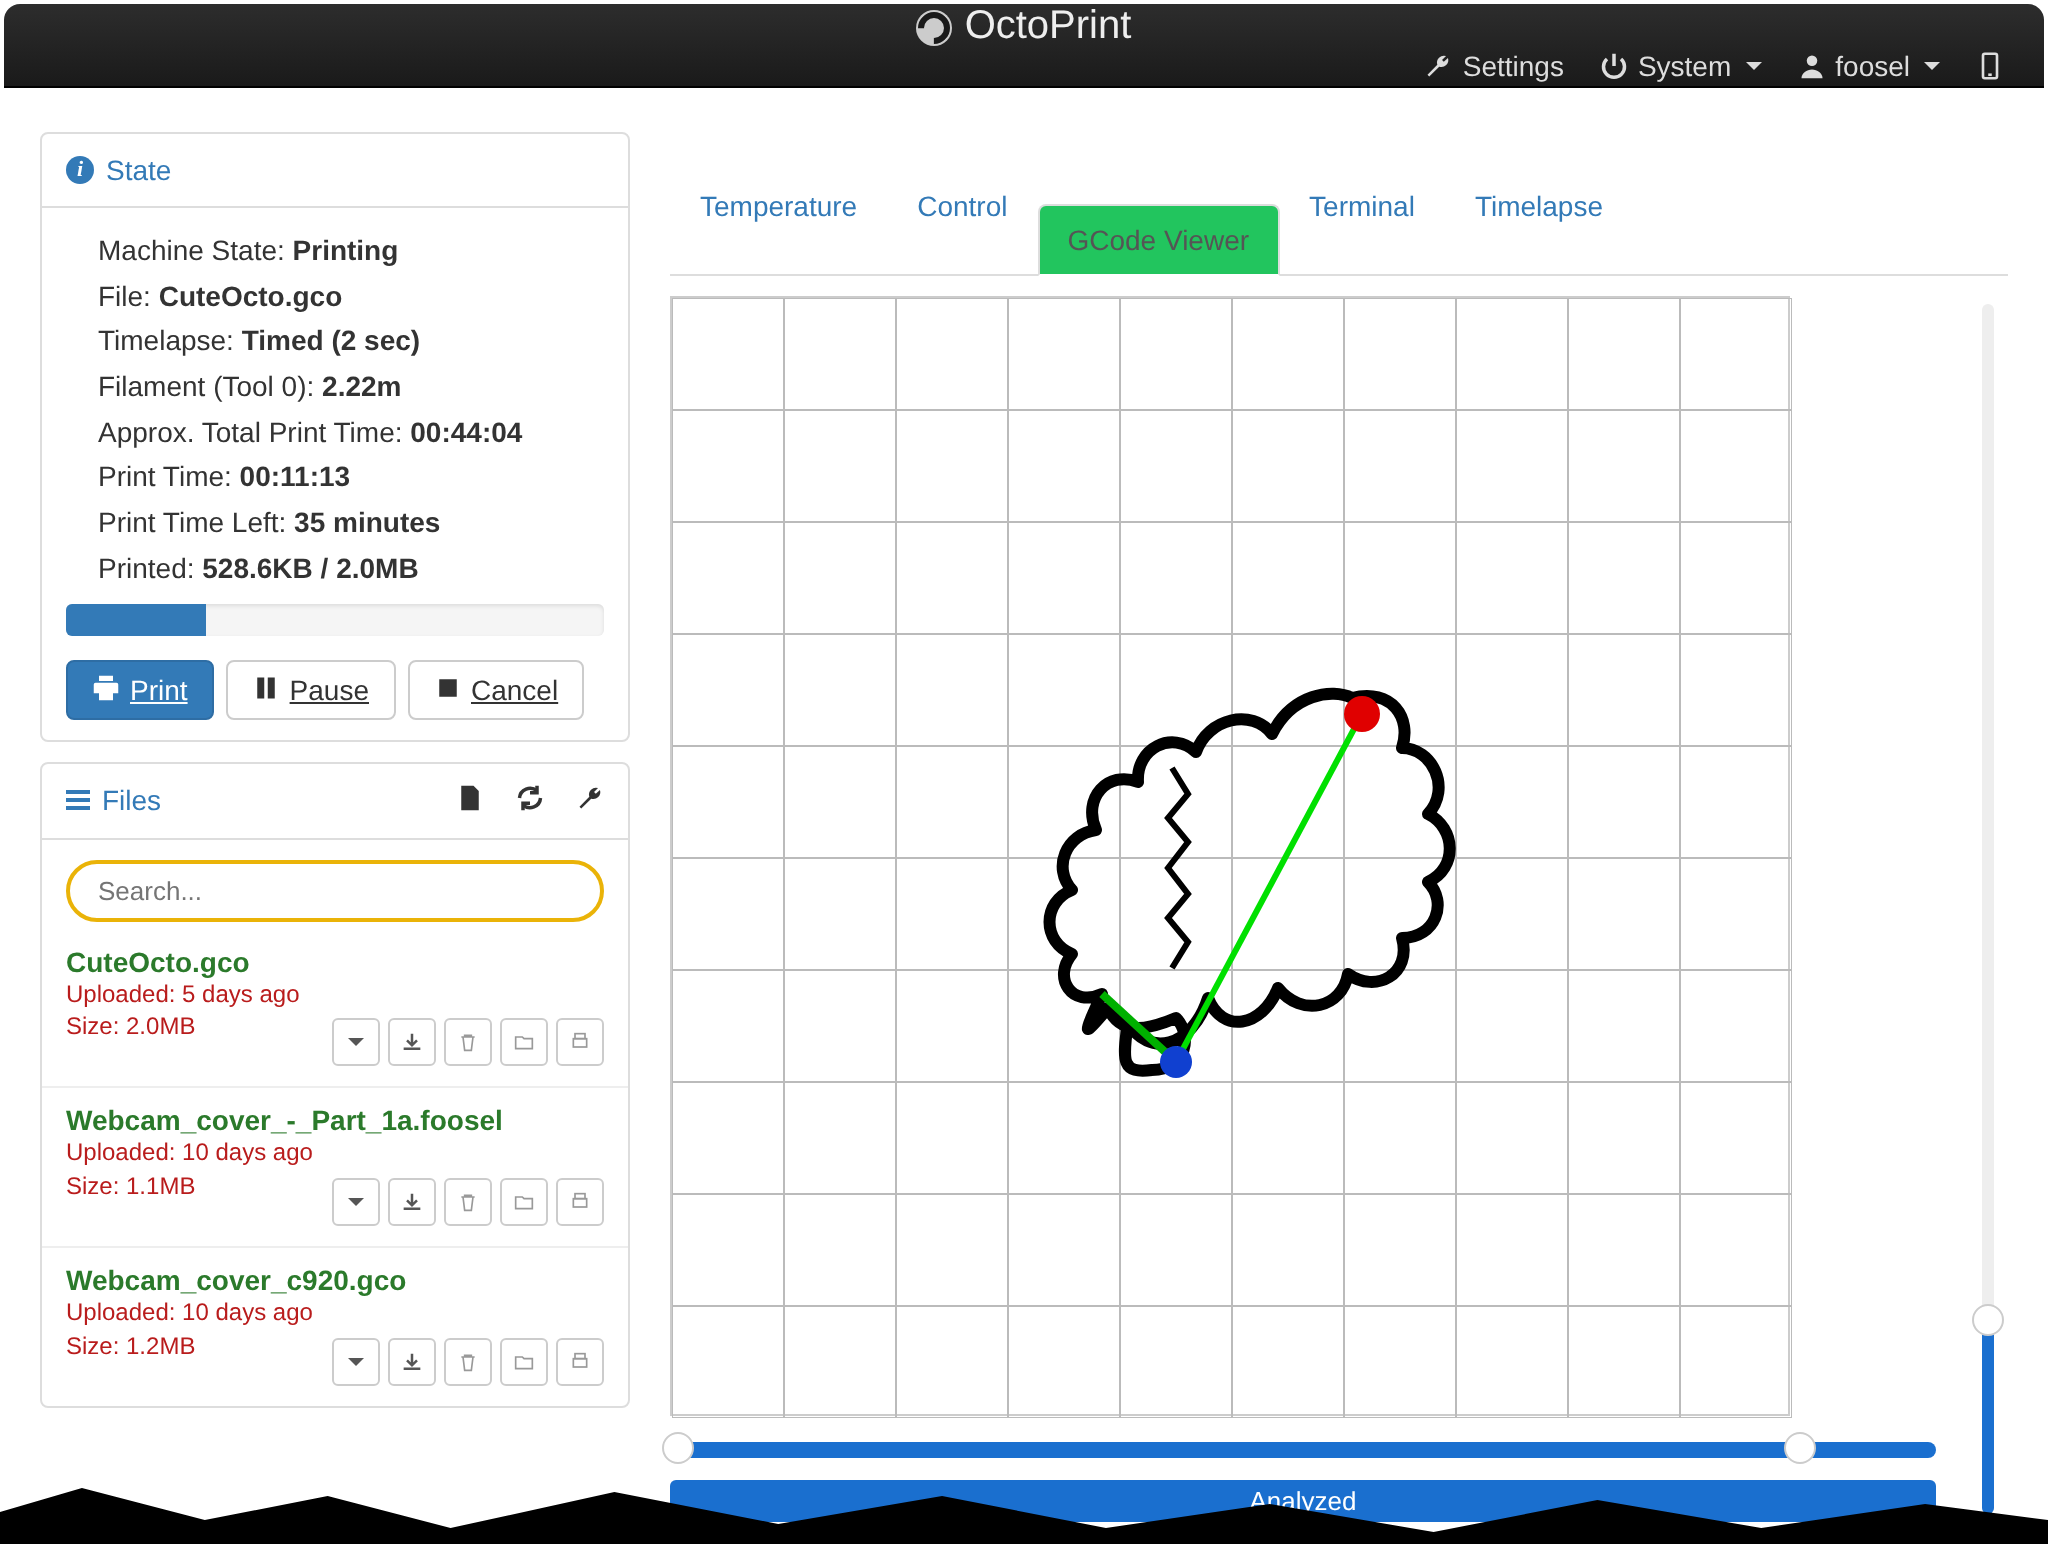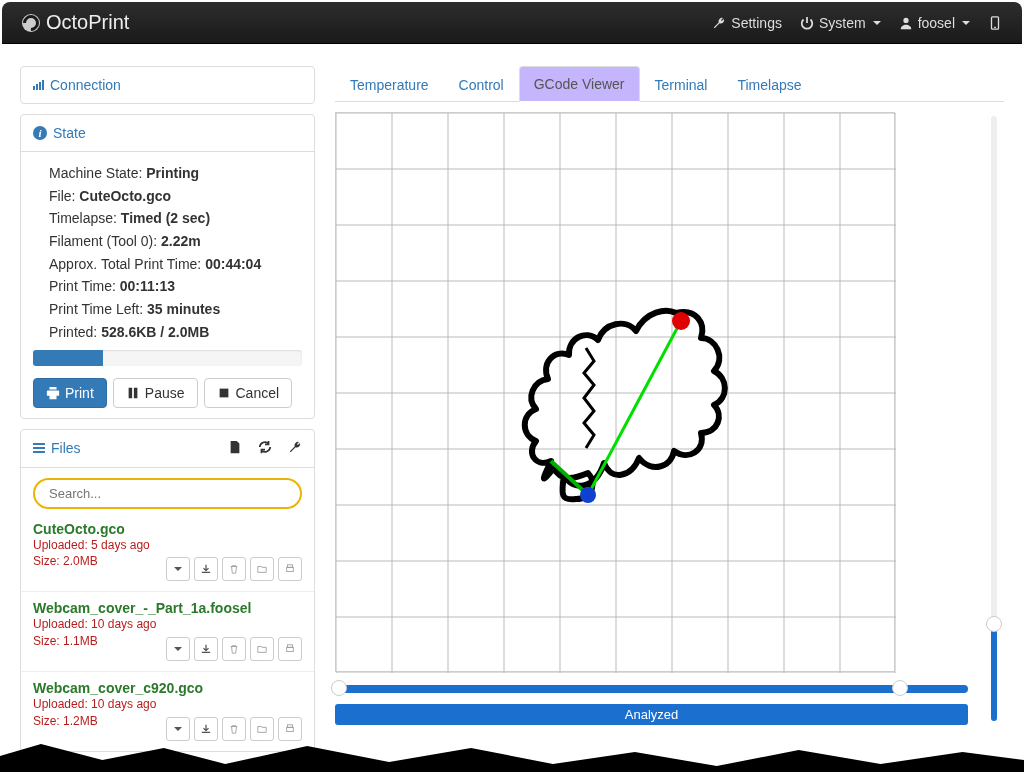--- a/index.html
+++ b/index.html
@@ -1,18 +1,18 @@
 <!DOCTYPE html>
 <html><head>
 <meta charset="utf-8">
 <style>
 * { box-sizing: border-box; margin: 0; padding: 0; }
 body { font-family: "Helvetica Neue", Helvetica, Arial, sans-serif; font-size: 14px; color: #333; background: #fff; width: 1024px; height: 772px; overflow: hidden; }
 
-.navbar { background: linear-gradient(#2d2d2d, #1a1a1a); border-bottom: 1px solid #000; height: 42px; display: flex; align-items: center; padding: 0 20px; color: #ddd; border-radius: 8px 8px 0 0; margin: 2px; }
+.navbar { background: linear-gradient(#2d2d2d, #1a1a1a); border-bottom: 1px solid #000; height: 42px; display: flex; align-items: center; padding: 0 20px; color: #ddd; border-radius: 8px 8px 0 0; margin: 2px; flex-direction: column; }
 .brand { font-size: 20px; color: #eee; display: flex; align-items: center; gap: 6px; }
 .brand-icon { width: 18px; height: 18px; border-radius: 50%; background: #ccc; display: inline-flex; align-items: center; justify-content: center; position: relative; }
 .brand-icon::after { content: ""; width: 10px; height: 10px; border: 3px solid #1a1a1a; border-radius: 50%; border-left-color: transparent; transform: rotate(-45deg); position: absolute; }
 .navbar-right { margin-left: auto; display: flex; align-items: center; gap: 18px; font-size: 14px; color: #ddd; }
 .nav-link { display: flex; align-items: center; gap: 5px; cursor: pointer; }
 .caret { display: inline-block; width: 0; height: 0; border-left: 4px solid transparent; border-right: 4px solid transparent; border-top: 4px solid #ddd; margin-left: 2px; }
 
 .container { display: flex; padding: 20px; gap: 20px; }
 .sidebar { width: 295px; }
 .main { flex: 1; }
@@ -26,21 +26,21 @@
 .signal-icon { display: inline-flex; align-items: flex-end; gap: 1px; }
 .signal-icon span { display: inline-block; width: 2px; background: #337ab7; }
 .signal-icon span:nth-child(1){height:4px}.signal-icon span:nth-child(2){height:6px}.signal-icon span:nth-child(3){height:8px}.signal-icon span:nth-child(4){height:10px}
 
 .info-icon { display:inline-block; width:14px; height:14px; border-radius:50%; background:#337ab7; color:#fff; font-weight:bold; font-style:italic; font-family: Georgia, serif; text-align:center; line-height:14px; font-size:11px; }
 
 .progress { height: 16px; background: #f5f5f5; border-radius: 3px; overflow: hidden; box-shadow: inset 0 1px 2px rgba(0,0,0,.1); margin-top: 6px; }
 .progress-bar { height: 100%; background: #337ab7; width: 26%; }
 
 .btn-row { display: flex; gap: 6px; margin-top: 12px; }
-.btn { border: 1px solid #ccc; background: #fff; color: #333; padding: 6px 12px; border-radius: 4px; font-size: 14px; display: inline-flex; align-items: center; gap: 5px; cursor: pointer; }
+.btn { border: 1px solid #ccc; background: #fff; color: #333; padding: 6px 12px; border-radius: 4px; font-size: 14px; display: inline-flex; gap: 5px; cursor: pointer; text-decoration: underline; }
 .btn-primary { background: #337ab7; border-color: #2e6da4; color: #fff; }
 
 .files-header { display:flex; align-items:center; justify-content:space-between; padding: 10px 12px; border-bottom: 1px solid #ddd; }
 .files-header .title { color:#337ab7; display:flex; align-items:center; gap:6px; }
 .files-header .tools { display:flex; gap:16px; color:#333; }
 .bars-icon { display:inline-flex; flex-direction:column; gap:2px; }
 .bars-icon span{display:block;width:12px;height:2px;background:#337ab7;}
 
 .search-wrap { padding: 10px 12px 4px; }
 .search-input { width: 100%; border: 2px solid #eab308; border-radius: 20px; padding: 6px 14px; font-size: 13px; color: #888; }
@@ -48,21 +48,21 @@
 .file-item { padding: 8px 12px 10px; border-bottom: 1px solid #eee; }
 .file-item:last-child { border-bottom: none; }
 .file-name { color: #2b7a2b; font-weight: bold; font-size: 14px; cursor:pointer; }
 .file-meta { color: #b91c1c; font-size: 12px; line-height: 1.4; }
 .file-actions { margin-top: 4px; float:right; display:flex; gap:4px; }
 .mini-btn { border:1px solid #ccc; background:#fff; border-radius:3px; width:24px; height:24px; display:inline-flex; align-items:center; justify-content:center; cursor:pointer; font-size:12px; color:#555; }
 .clearfix::after{content:"";display:table;clear:both;}
 
 .tabs { display: flex; border-bottom: 1px solid #ddd; align-items: center; }
 .tab { padding: 9px 14px; color: #337ab7; cursor: pointer; border: 1px solid transparent; border-bottom: none; margin-bottom: -1px; font-size: 14px; }
-.tab.active { color: #555; border-color: #ddd; border-bottom: 1px solid #fff; border-radius: 4px 4px 0 0; background: #c4b5fd; }
+.tab.active { color: #555; border-color: #ddd; border-bottom: 1px solid #fff; border-radius: 4px 4px 0 0; background: #22c55e; margin-top: 36px; }
 
 .viewer-wrap { display:flex; gap: 16px; margin-top: 10px; }
 .canvas-area { flex:1; }
 .gcode-canvas { width: 560px; height: 560px; border: 1px solid #ccc; position: relative; background: #fff; }
 .vertical-slider { width: 20px; display:flex; flex-direction:column; align-items:center; }
 .vslider-track { width:6px; flex:1; background:#eee; border-radius:3px; position:relative; margin-top: 4px; margin-bottom: 4px; }
 .vslider-fill { position:absolute; bottom:0; left:0; right:0; height:16%; background:#1a6fcf; border-radius:3px; }
 .vslider-thumb { position:absolute; left:-5px; width:16px; height:16px; background:#fff; border:1px solid #ccc; border-radius:50%; bottom: calc(16% - 8px); }
 
 .hslider { height: 18px; position:relative; margin-top: 8px; }
@@ -112,31 +112,20 @@
           <rect x="4" y="1" width="8" height="14" rx="1"></rect>
           <line x1="7" y1="13" x2="9" y2="13"></line>
         </svg>
     </div>
   </div>
 </div>
 
 <div class="container">
   <div class="sidebar">
 
-    <div class="panel">
-      <div class="panel-header">
-        <span class="signal-icon">
-            <span></span>
-            <span></span>
-            <span></span>
-            <span></span>
-          </span>
-        <span>Connection</span>
-      </div>
-    </div>
 
     <div class="panel">
       <div class="panel-header with-border">
         <span class="info-icon">i</span>
         <span>State</span>
       </div>
       <div class="panel-body">
         <div class="row"><span>Machine State:</span> <b>Printing</b></div>
         <div class="row"><span>File:</span> <b>CuteOcto.gco</b></div>
         <div class="row"><span>Timelapse:</span> <b>Timed (2 sec)</b></div>

